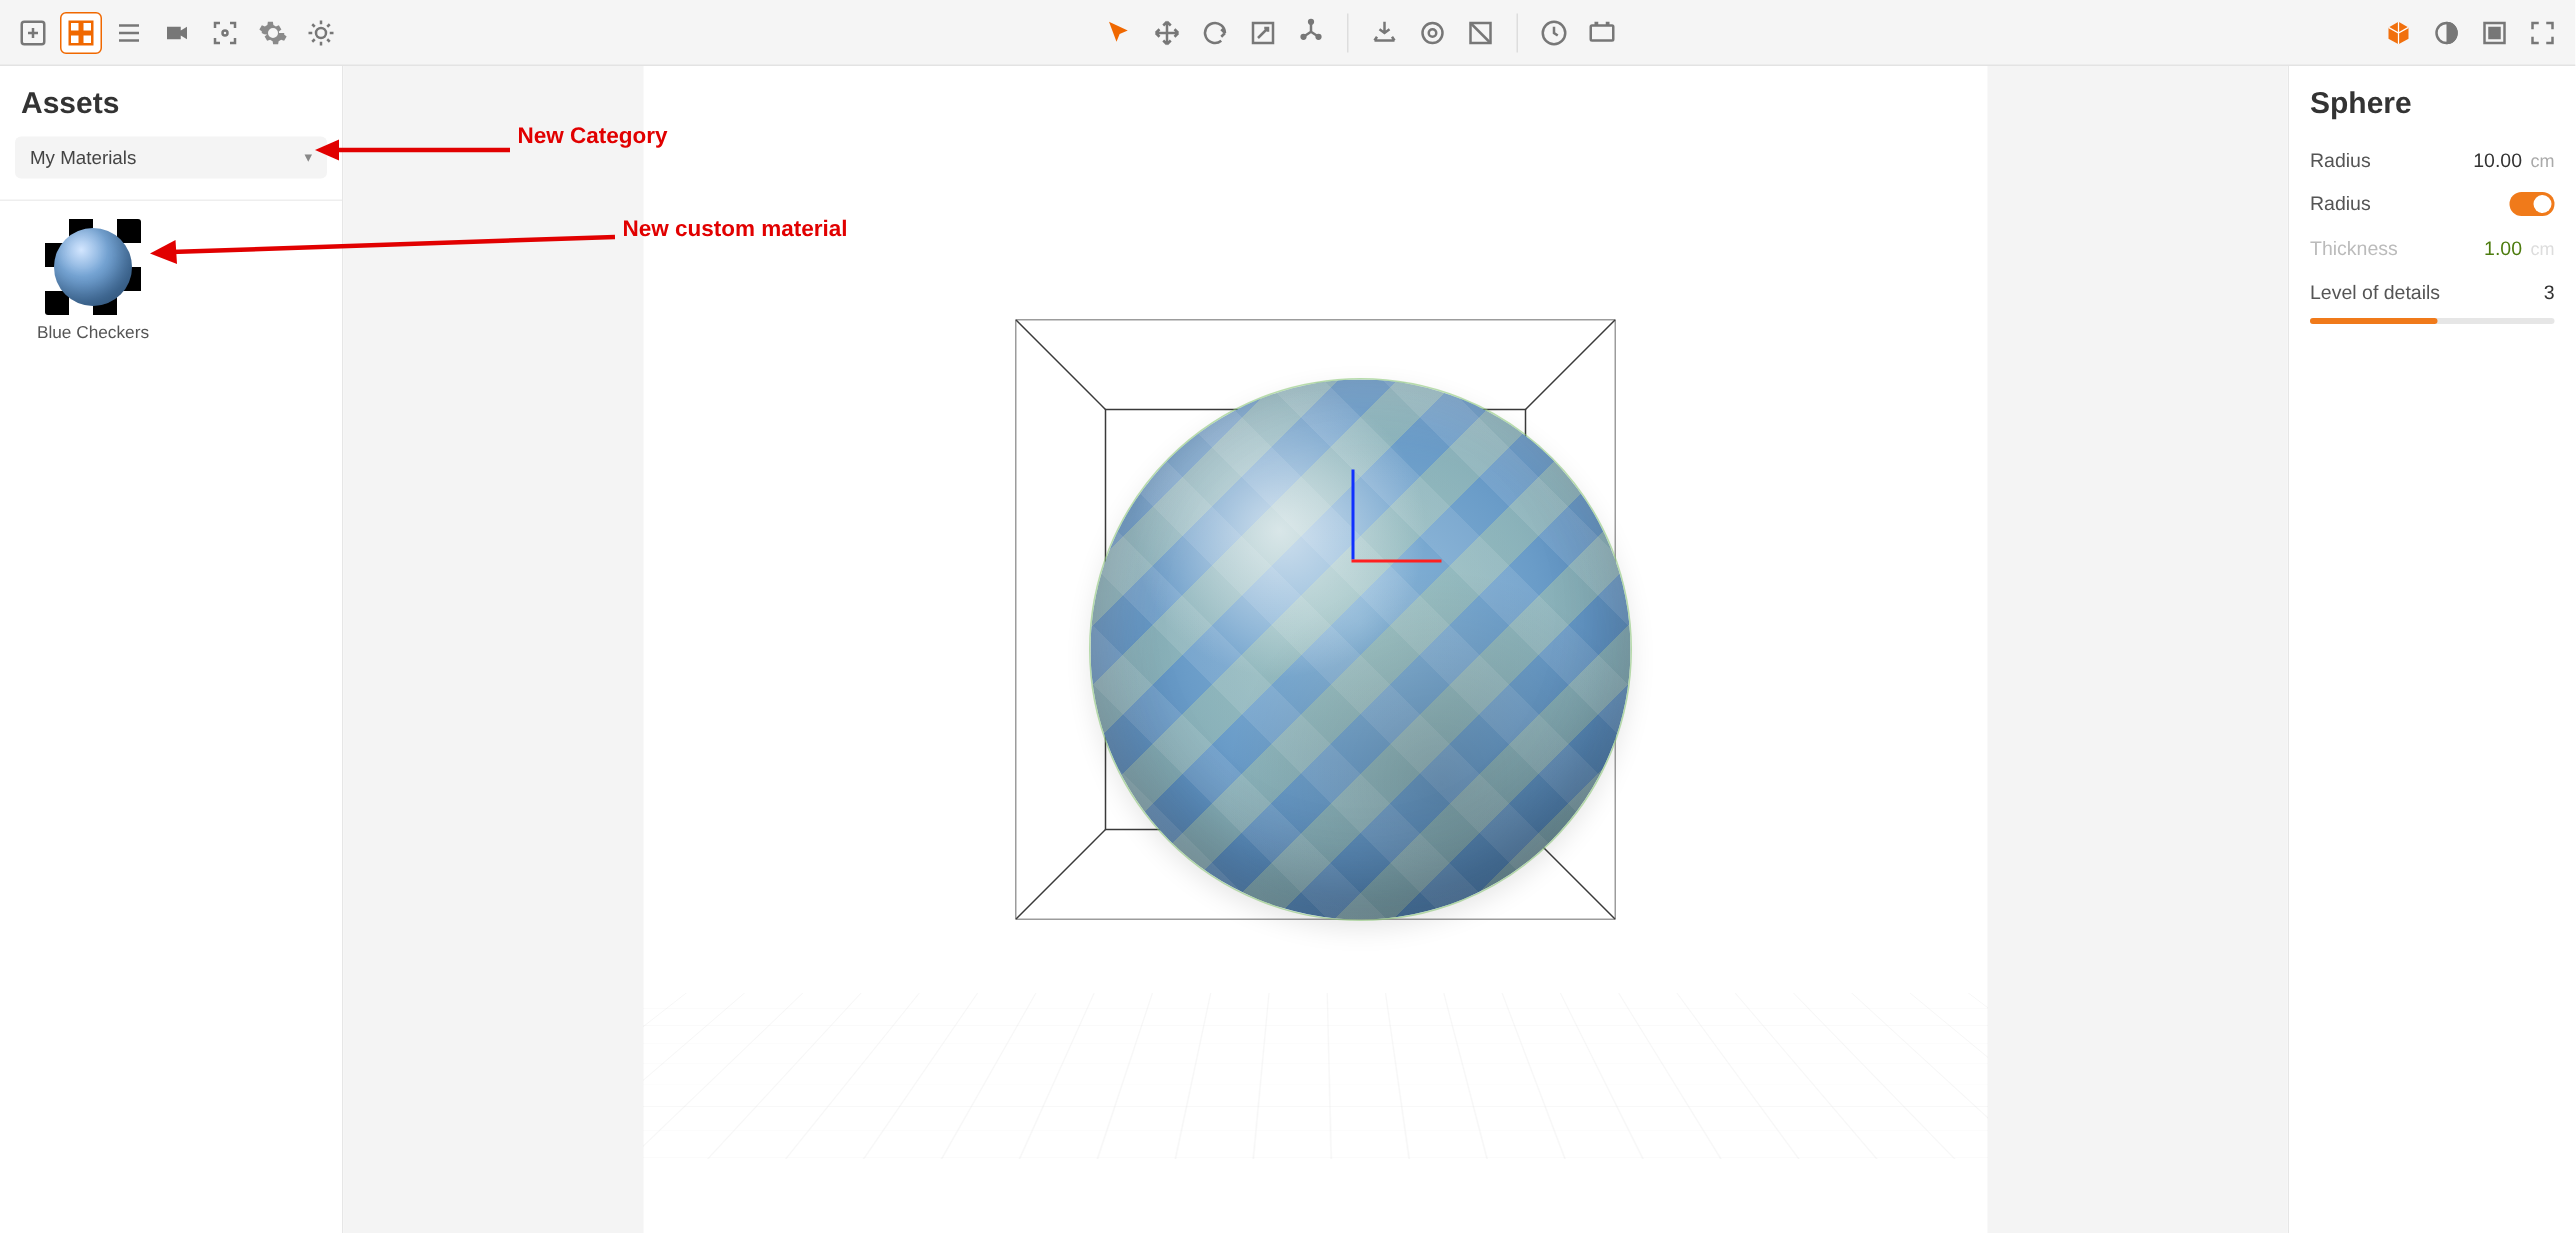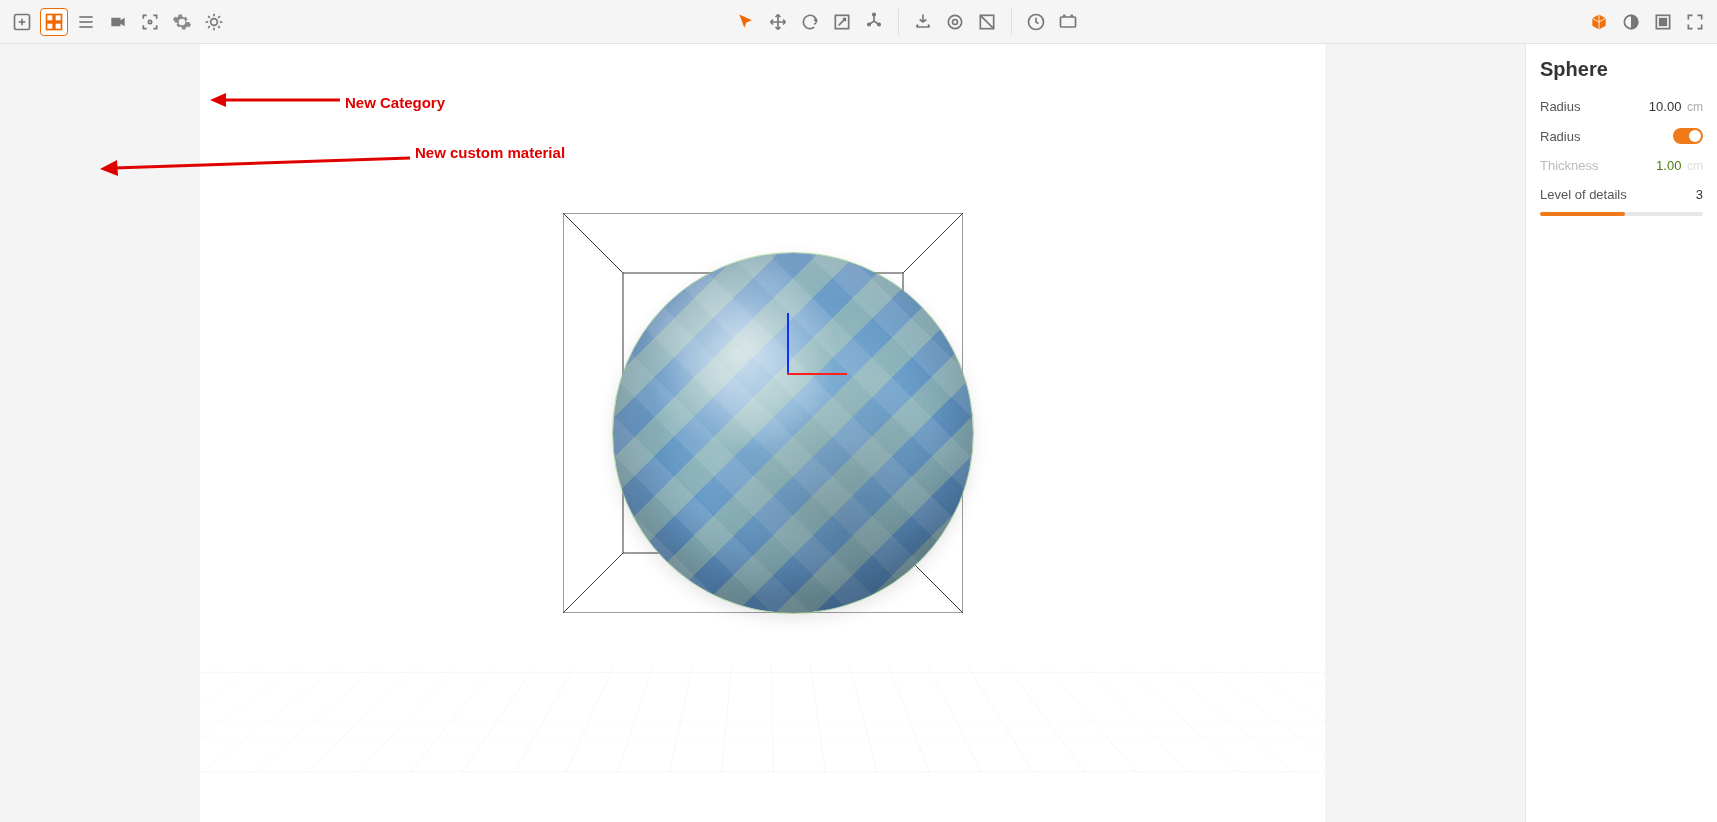--- a/index.html
+++ b/index.html
@@ -153,21 +153,21 @@
   .right-panel {
     width: 192px;
     border-left: 1px solid #e6e6e6;
     background: #fff;
     padding: 14px 14px;
   }
   .right-panel .panel-title {
     font-size: 20px; font-weight: 700; margin-bottom: 18px;
   }
   .prop-row {
-    display: flex; align-items: flex-end; justify-content: space-between;
+    display: flex; align-items: flex-start; justify-content: space-between;
     font-size: 13px; color: #555;
     margin-bottom: 14px;
   }
   .prop-row.disabled { color: #bbb; }
   .prop-row .val { color: #333; }
   .prop-row.disabled .val { color: #4d7c0f; }
   .prop-row .unit { color: #aaa; margin-left: 2px; font-size: 12px; }
   .prop-row.disabled .unit { color: #ddd; }
 
   .toggle {
@@ -351,20 +351,34 @@
       </svg>
   </div>
   <div class="tool-btn">
     <svg viewBox="0 0 24 24" fill="none" stroke="currentColor" stroke-width="2">
         <path d="M4 9V4h5 M20 9V4h-5 M4 15v5h5 M20 15v5h-5"></path>
       </svg>
   </div>
 </div>
 
 <div class="main">
+  <div class="left-panel" style="position:relative;">
+    <div class="panel-title">Assets</div>
+    <div class="category-select">
+      <span>My Materials</span>
+      <span class="chev">▾</span>
+    </div>
+    <hr>
+    <div class="asset-item">
+      <div class="thumb">
+        <div class="sphere"></div>
+      </div>
+      <div class="label">Blue Checkers</div>
+    </div>
+  </div>
 
   <div class="viewport">
     <div class="side-fade"></div>
     <div class="canvas-wrap">
       <div class="scene">
         <div class="floor"></div>
         <svg class="bbox" viewBox="0 0 400 400">
           <g fill="none" stroke="#3a3a3a" stroke-width="1">
             <rect x="0" y="0" width="400" height="400"></rect>
             <rect x="60" y="60" width="280" height="280"></rect>
@@ -416,20 +430,20 @@
       <div class="slider-fill"></div>
     </div>
   </div>
 </div>
 
 <div class="annotations">
   <svg class="ann-arrow" style="left:210px; top:90px;" width="130" height="24" viewBox="0 0 130 24">
     <line x1="130" y1="10" x2="12" y2="10" stroke="#e10000" stroke-width="3"></line>
     <polygon points="0,10 16,3 16,17" fill="#e10000"></polygon>
   </svg>
-  <div class="ann-label" style="left:345px; top:94px;">New Category</div>
+  <div class="ann-label" style="left:345px; top:82px;">New Category</div>
 
   <svg class="ann-arrow" style="left:100px; top:148px;" width="310" height="30" viewBox="0 0 310 30">
     <line x1="310" y1="10" x2="14" y2="20" stroke="#e10000" stroke-width="3"></line>
     <polygon points="0,21 17,12 18,28" fill="#e10000"></polygon>
   </svg>
   <div class="ann-label" style="left:415px; top:144px;">New custom material</div>
 </div>
 
 </body></html>

